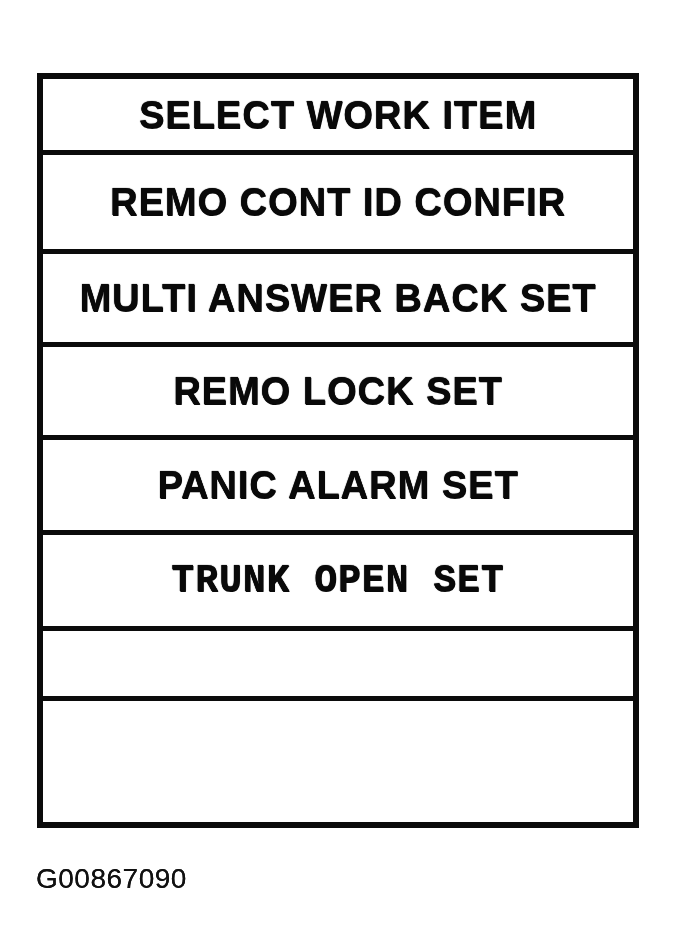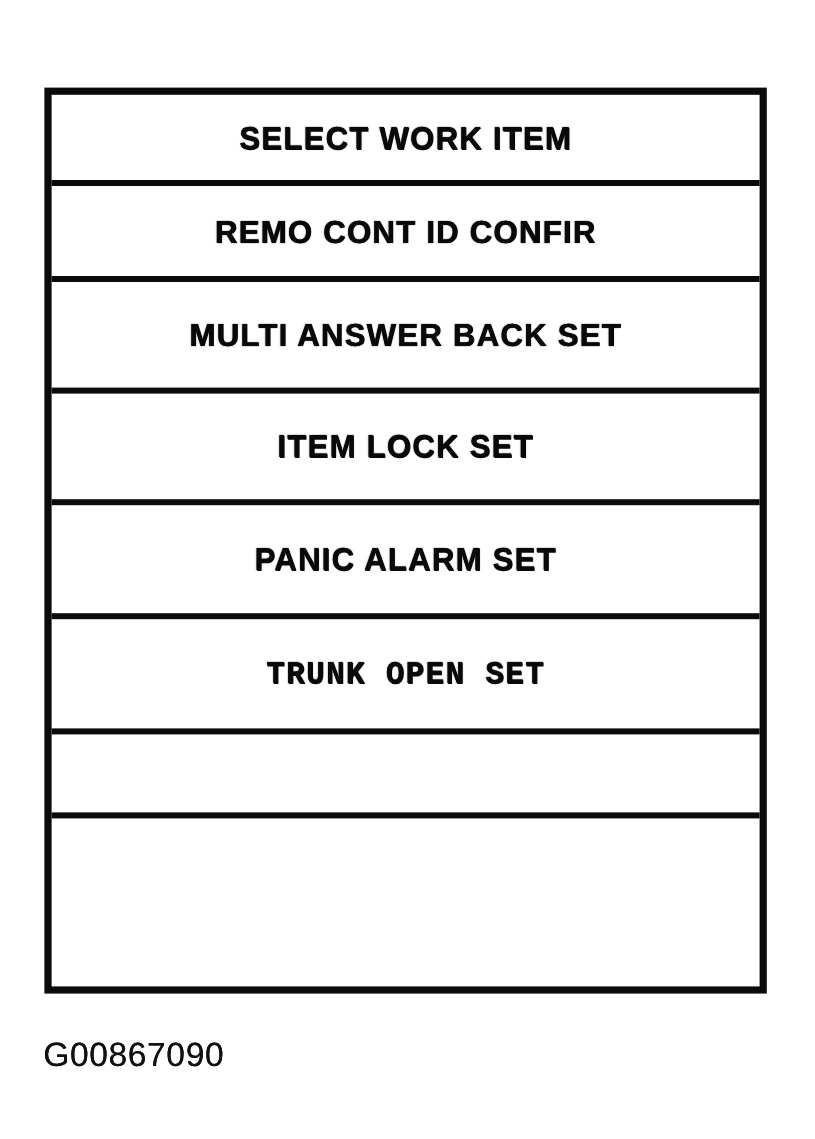--- a/index.html
+++ b/index.html
@@ -34,30 +34,30 @@
   }
   .menu-row {
     box-sizing: border-box;
     border-bottom: 5px solid #0b0b0b;
     display: flex;
     align-items: center;
     justify-content: center;
     overflow: hidden;
   }
   .menu-row:nth-child(1) { height: 76px; }
-  .menu-row:nth-child(2) { height: 80px; }
+  .menu-row:nth-child(2) { height: 99px; }
   .menu-row:nth-child(3) { height: 93px; }
   .menu-row:nth-child(4) { height: 93px; }
   .menu-row:nth-child(5) { height: 95px; }
   .menu-row:nth-child(6) { height: 96px; font-family: Liberation Mono, monospace; }
   .menu-row:nth-child(7) { height: 70px; }
   .menu-row:nth-child(8) { flex: 1 1 auto; border-bottom: none; }
   .menu-text {
     font-weight: bold;
-    font-size: 26px;
+    font-size: 38px;
     line-height: 1;
     color: #090909;
     letter-spacing: 1px;
     white-space: nowrap;
     
     text-shadow: 0 0 1px #090909, 0.5px 0.5px 0 #090909;
     transform: scaleY(1.02);
   }
   .figure-id {
     position: absolute;
@@ -85,21 +85,21 @@
     <div class="menu-row">
       <span class="menu-text">REMO CONT ID CONFIR</span>
     </div>
 
 
     <div class="menu-row">
       <span class="menu-text">MULTI ANSWER BACK SET</span>
     </div>
 
     <div class="menu-row">
-      <span class="menu-text">ITEM LOCK SET</span>
+      <span class="menu-text">REMO LOCK SET</span>
     </div>
 
     <div class="menu-row">
       <span class="menu-text">PANIC ALARM SET</span>
     </div>
 
     <div class="menu-row">
       <span class="menu-text">TRUNK OPEN SET</span>
     </div>
 

